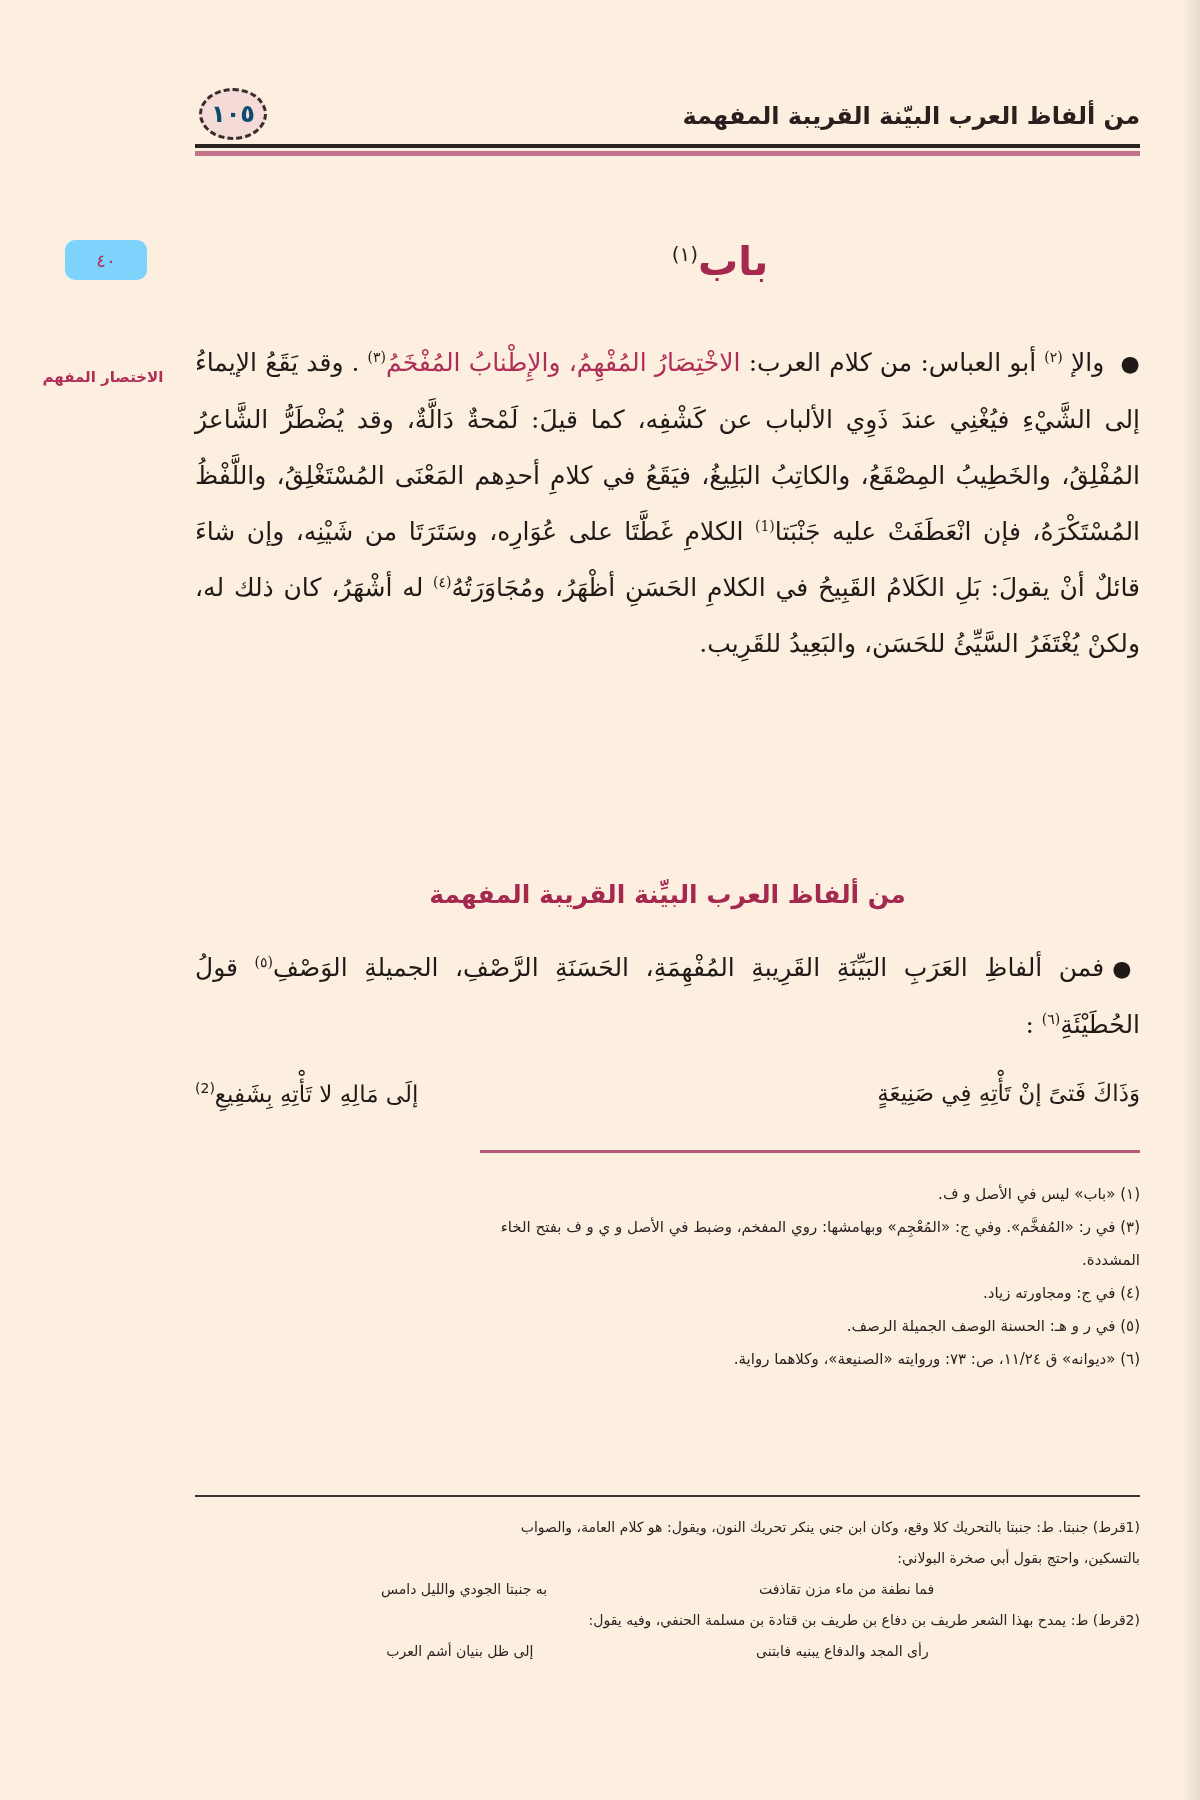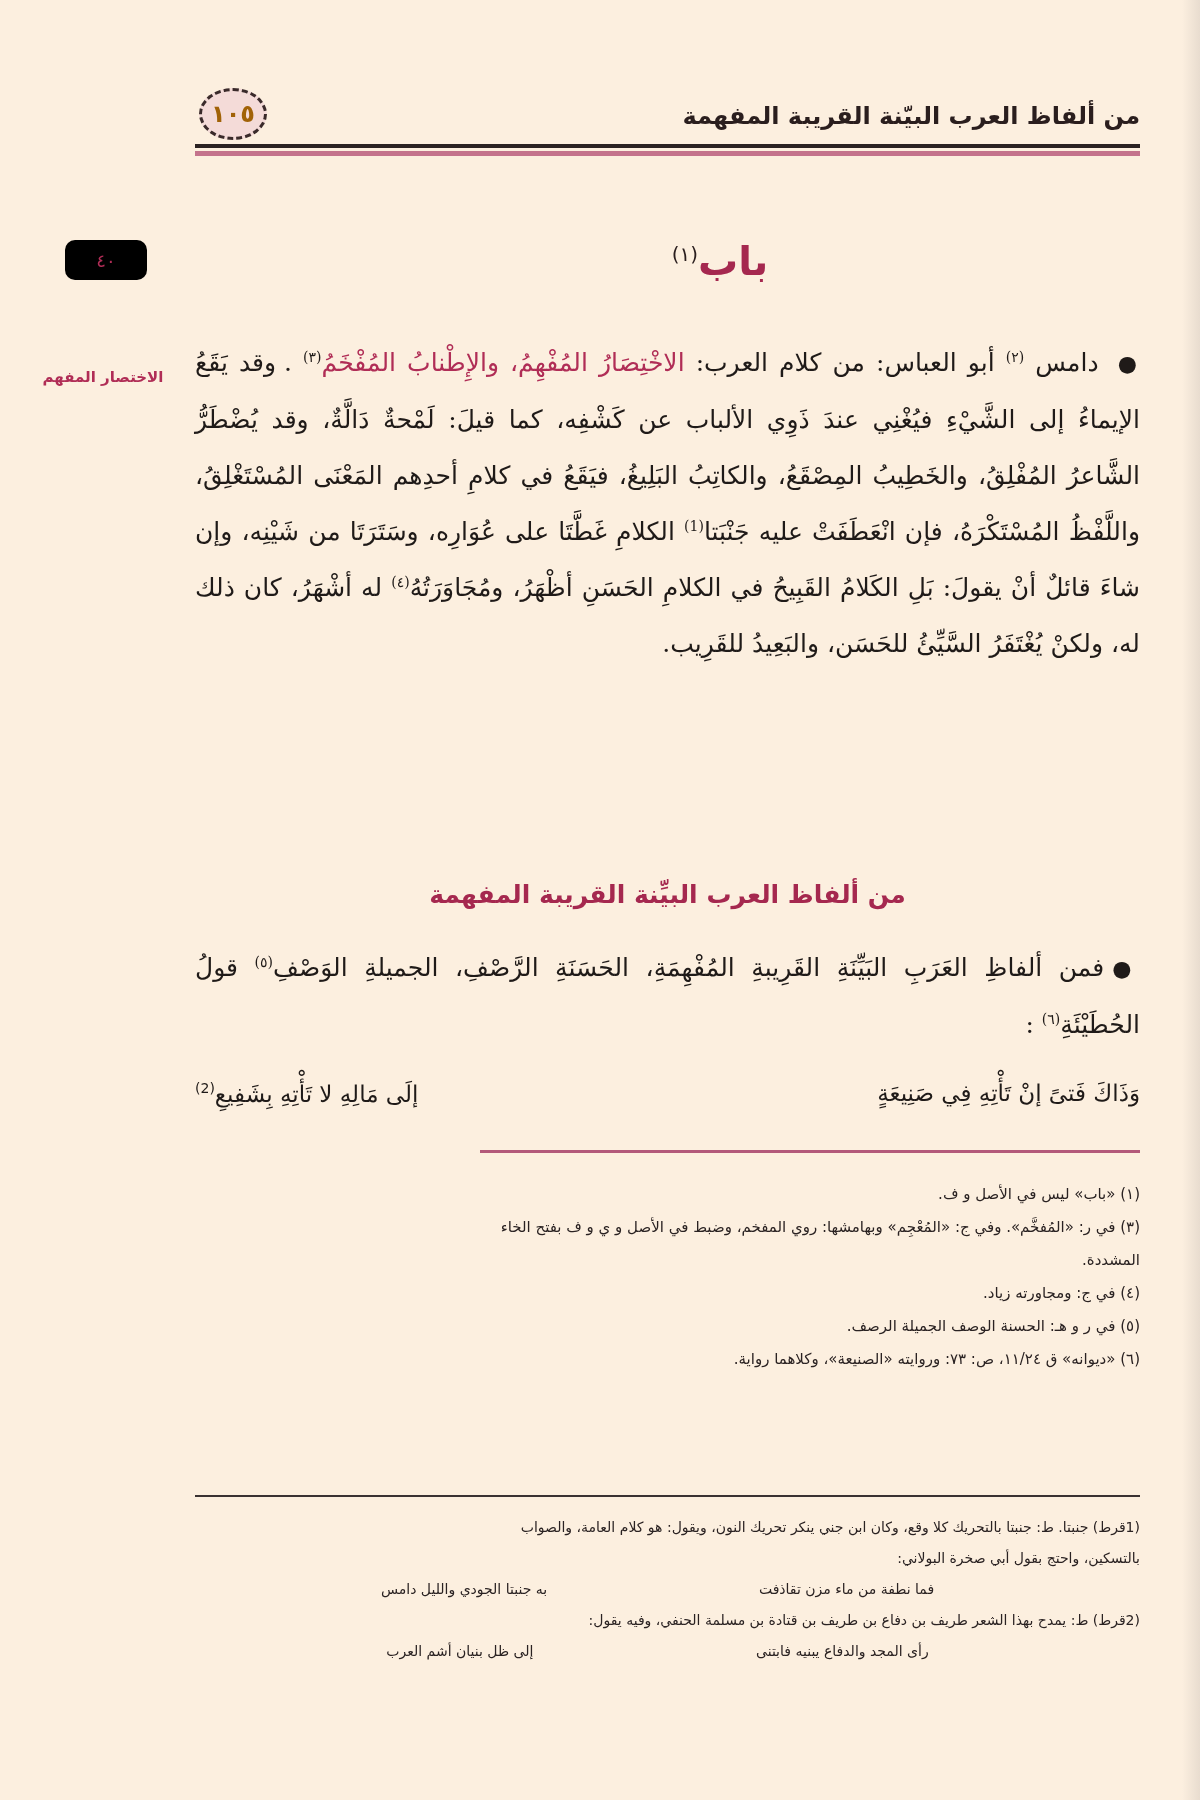--- a/index.html
+++ b/index.html
@@ -40,21 +40,21 @@
       position: absolute;
       left: 4px; top: 0;
       width: 68px; height: 52px;
       border-radius: 50%;
       border: 3px dashed #3a2a2a;
       background: #f4dbd8;
       display: flex; align-items: center; justify-content: center;
       font-family: "DejaVu Sans", sans-serif;
       font-weight: bold;
       font-size: 24px;
-      color: #a16207;
+      color: #0c4a6e;
       box-sizing: border-box;
     }
     .header-rule-dark {
       position: absolute;
       left: 0; right: 0; top: 56px;
       height: 4px;
       background: #2b2222;
     }
     .header-rule-pink {
       position: absolute;
@@ -62,21 +62,21 @@
       height: 5px;
       background: #c4738c;
     }
 
     
     .margin-tag {
       position: absolute;
       left: 65px; top: 240px;
       width: 82px; height: 40px;
       border-radius: 10px;
-      background: #000000;
+      background: #7dd3fc;
       color: #b02d56;
       font-family: "DejaVu Sans", sans-serif;
       font-size: 18px;
       display: flex; align-items: center; justify-content: center;
       direction: rtl;
     }
     .margin-note {
       position: absolute;
       left: 28px; top: 368px;
       width: 150px;
@@ -232,21 +232,21 @@
 </div>
 <div class="margin-note">الاختصار المفهم</div>
 
 <div class="chapter-title">
   <span>باب</span><sup>(١)</sup>
 </div>
 
 <div class="main-text">
   <p>
     <span class="bullet">●</span>
-    <span>دامس</span>
+    <span>والإ</span>
     <span class="fn-ref">(٢)</span>
     <span>أبو العباس: من كلام العرب:</span>
     <span class="red">الاخْتِصَارُ المُفْهِمُ، والإِطْنابُ المُفْخَمُ</span><span class="fn-ref">(٣)</span>
     <span>. وقد يَقَعُ الإيماءُ إلى الشَّيْءِ فيُغْنِي عندَ ذَوِي الألباب عن كَشْفِه، كما قيلَ: لَمْحةٌ دَالَّةٌ، وقد يُضْطَرُّ الشَّاعرُ المُفْلِقُ، والخَطِيبُ المِصْقَعُ، والكاتِبُ البَلِيغُ، فيَقَعُ في كلامِ أحدِهم المَعْنَى المُسْتَغْلِقُ، واللَّفْظُ المُسْتَكْرَهُ، فإن انْعَطَفَتْ عليه جَنْبَتا</span><span class="fn-ref">(1)</span>
     <span>الكلامِ غَطَّتَا على عُوَارِه، وسَتَرَتَا من شَيْنِه، وإن شاءَ قائلٌ أنْ يقولَ: بَلِ الكَلامُ القَبِيحُ في الكلامِ الحَسَنِ أظْهَرُ، ومُجَاوَرَتُهُ</span><span class="fn-ref">(٤)</span>
     <span>له أشْهَرُ، كان ذلك له، ولكنْ يُغْتَفَرُ السَّيِّئُ للحَسَن، والبَعِيدُ للقَرِيب.</span>
   </p>
 </div>
 
 <div class="section-heading">من ألفاظ العرب البيِّنة القريبة المفهمة</div>

